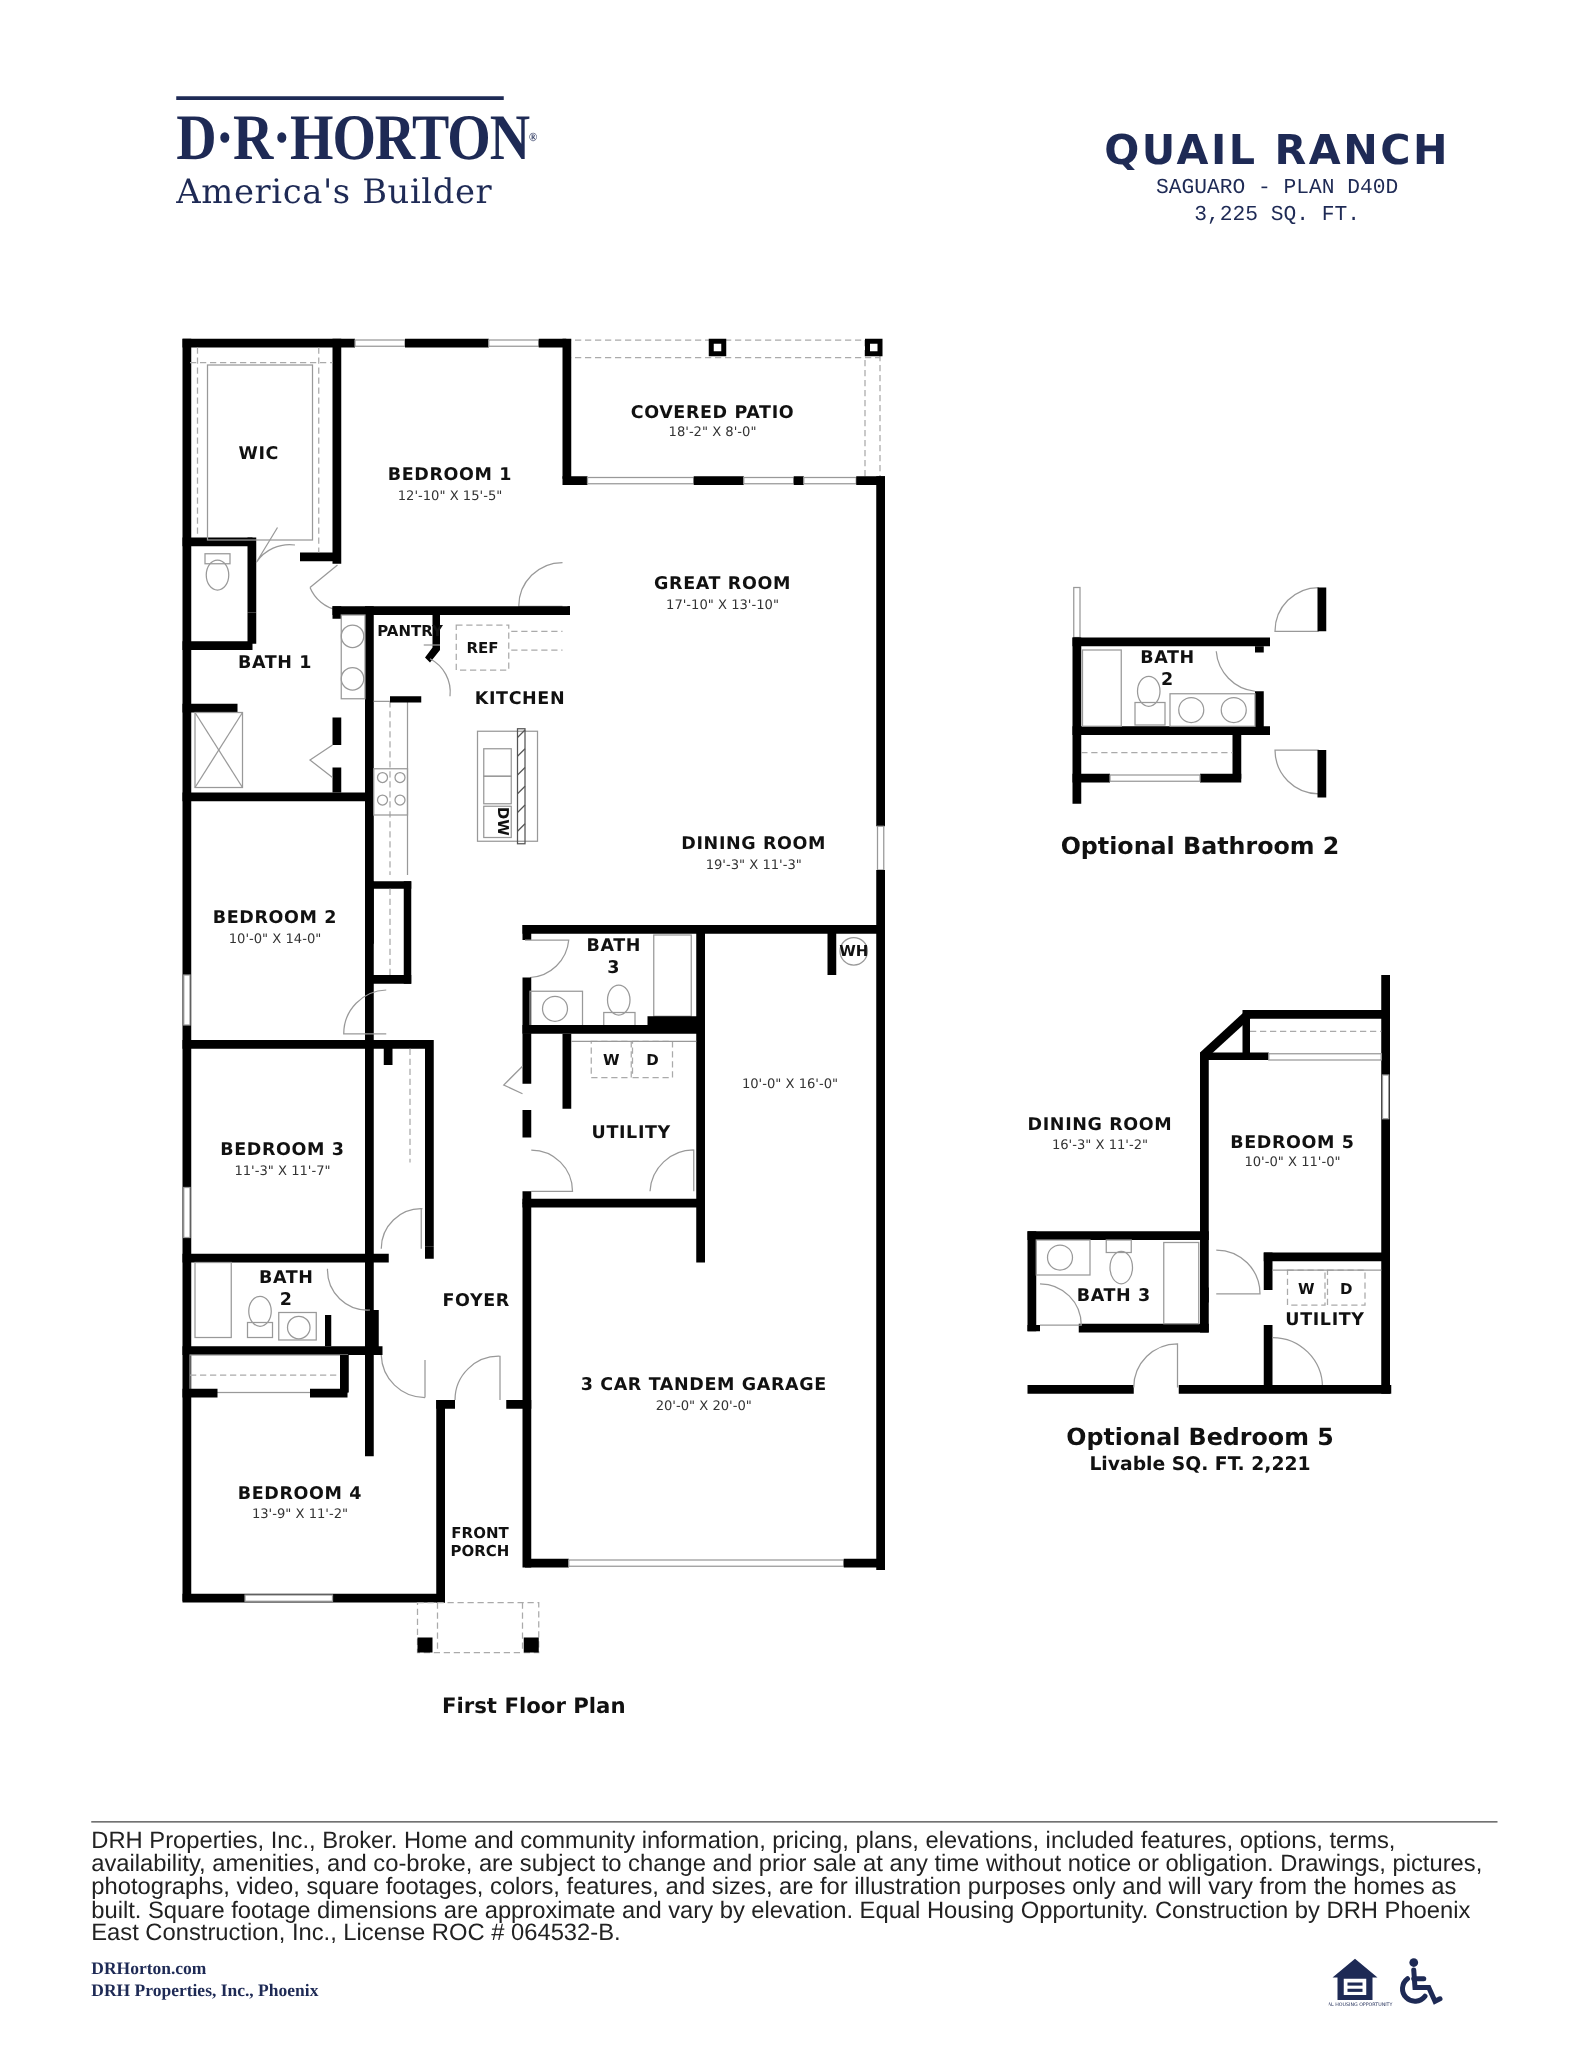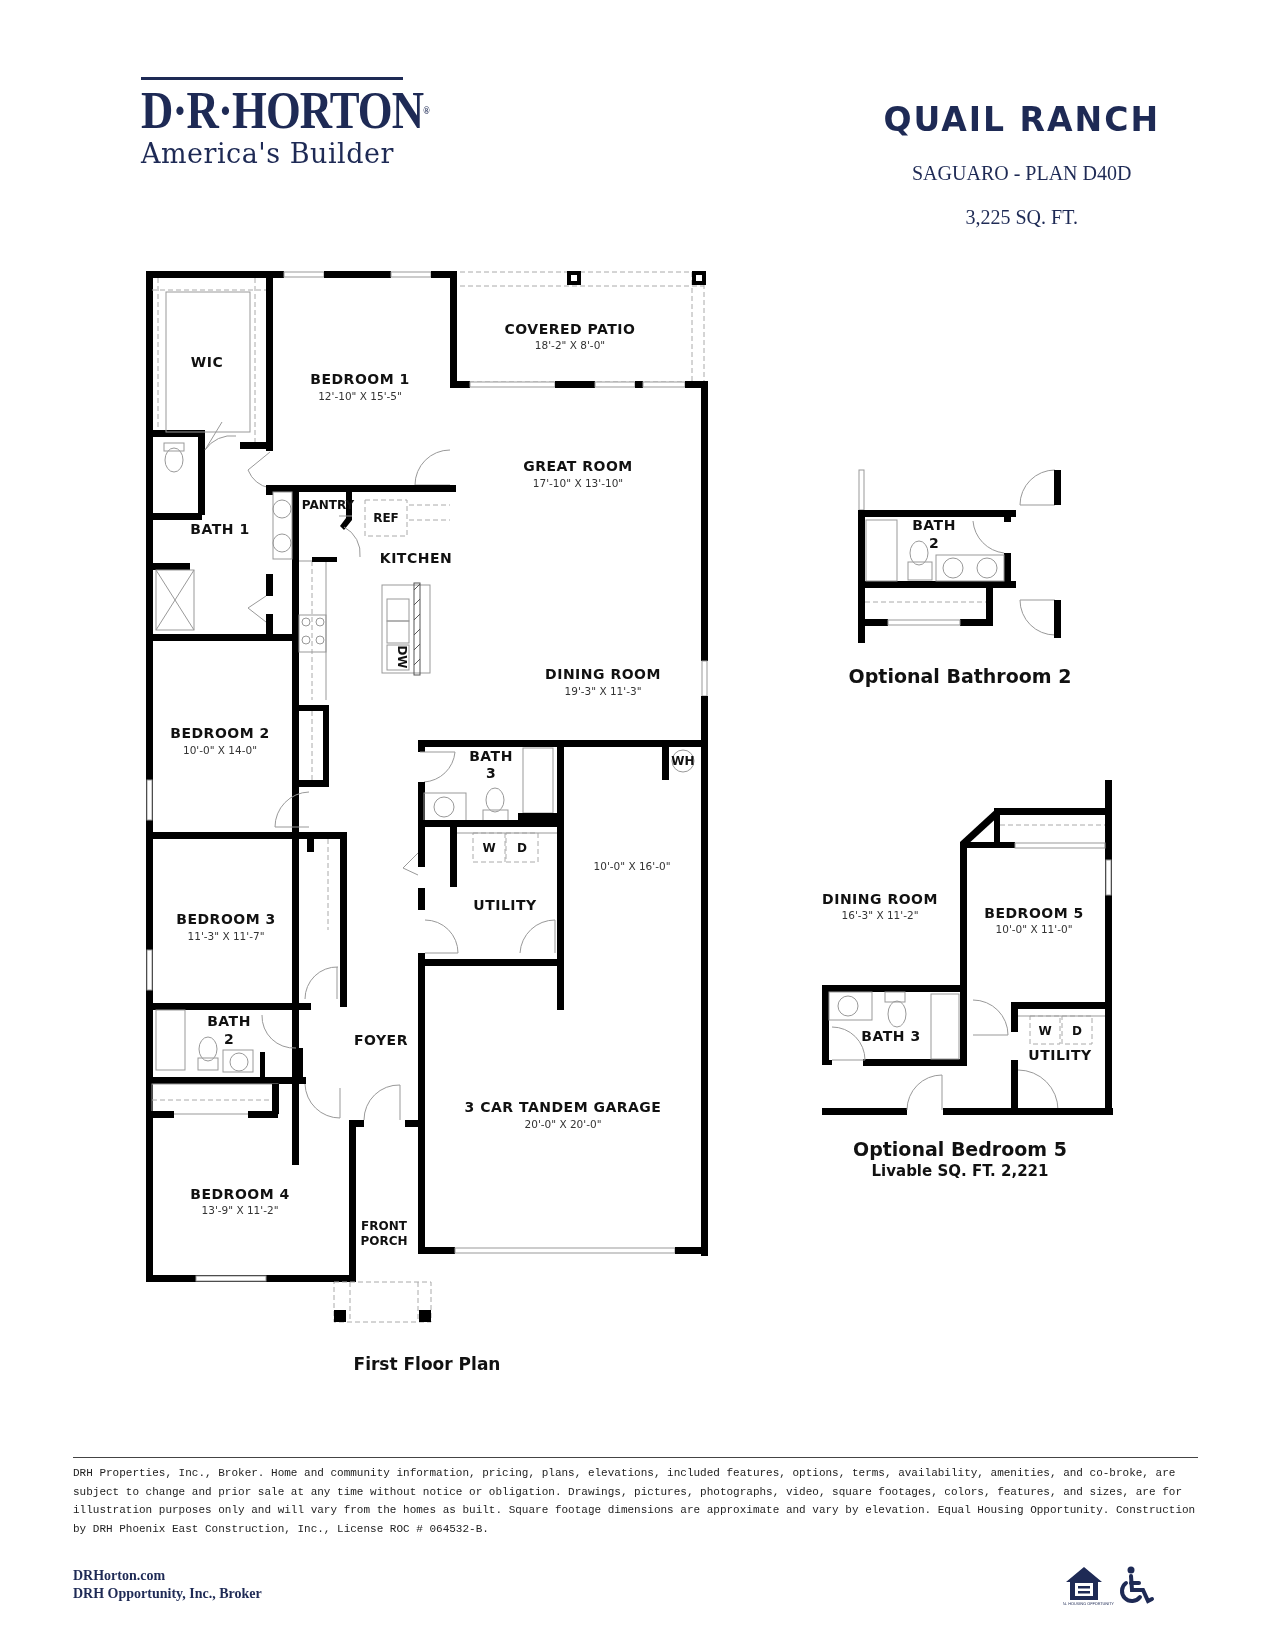--- a/index.html
+++ b/index.html
@@ -4,32 +4,32 @@
 <style>
   html, body { margin: 0; padding: 0; background: #ffffff; }
   body { width: 1275px; height: 1650px; position: relative; overflow: hidden; font-family: "Liberation Sans", sans-serif; color: #1e2a55; }
   .logo { position: absolute; left: 105px; top: 77px; width: 265px; margin-left: 36px; }
   .logo-rule { height: 3px; background: #1e2a55; width: 262px; margin-bottom: 6px; }
   .logo-main { font-family: "Liberation Serif", serif; font-weight: bold; font-size: 52px; letter-spacing: -1px; line-height: 50px; color: #1e2a55; transform: scaleX(0.86); transform-origin: left top; white-space: nowrap; }
   .logo-reg { font-size: 10px; vertical-align: top; }
   .logo-tag { font-family: "DejaVu Serif", serif; font-size: 27px; color: #1e2a55; margin-top: 2px; white-space: nowrap; letter-spacing: 0.5px; }
   .title-block { position: absolute; right: 115px; top: 100px; text-align: center; }
   .title-main { font-family: "DejaVu Sans", sans-serif; font-weight: bold; font-size: 33px; letter-spacing: 2px; color: #1e2a55; line-height: 40px; }
-  .title-sub { font-family: Liberation Serif, serif; font-size: 20px; color: #1e2a55; line-height: 22px; margin-top: 22px; }
+  .title-sub { font-family: Liberation Mono, monospace; font-size: 17px; color: #1e2a55; line-height: 22px; }
   .plan { position: absolute; left: 0; top: 0; }
   .room-label { font-family: "DejaVu Sans", sans-serif; font-weight: bold; font-size: 14px; fill: #111; letter-spacing: 0.5px; }
   .room-dim { font-family: "DejaVu Sans", sans-serif; font-size: 10.5px; fill: #333; }
   .small-label { font-family: "DejaVu Sans", sans-serif; font-weight: bold; font-size: 12px; fill: #111; }
   .caption { font-family: "DejaVu Sans", sans-serif; font-weight: bold; fill: #111; }
   .wall { fill: #000; }
   .thin { stroke: #999; stroke-width: 1; fill: none; }
   .dash { stroke: #aaa; stroke-width: 1; fill: none; stroke-dasharray: 5 3; }
   .win { stroke: #999; stroke-width: 1; fill: #fff; }
   .footer-rule { position: absolute; left: 73px; top: 1457px; width: 1125px; height: 1px; background: #444; }
-  .disclaimer { position: absolute; left: 73px; top: 1464px; width: 1127px; font-family: Liberation Mono, monospace; font-size: 11px; line-height: 18.5px; color: #222; }
+  .disclaimer { position: absolute; left: 73px; top: 1464px; width: 1127px; font-family: Liberation Sans, sans-serif; font-size: 19px; line-height: 18.5px; color: #222; }
   .footer-links { position: absolute; left: 73px; top: 1567px; font-family: Liberation Serif, serif; font-weight: bold; font-size: 14px; line-height: 18px; color: #1e2a55; }
   .footer-icons { position: absolute; left: 1063px; top: 1563px; width: 100px; height: 50px; }
 </style>
 </head>
 <body>
 
 <div class="logo">
   <div class="logo-rule"></div>
   <div class="logo-main"><span>D·R·HORTON</span><span class="logo-reg">®</span></div>
   <div class="logo-tag">America's Builder</div>
@@ -316,21 +316,21 @@
   <text class="small-label" x="1077" y="1035" text-anchor="middle">D</text>
   <text class="room-label" x="1060" y="1060" text-anchor="middle">UTILITY</text>
   <text class="caption" x="960" y="1156" text-anchor="middle" font-size="19">Optional Bedroom 5</text>
   <text class="caption" x="960" y="1176" text-anchor="middle" font-size="15">Livable SQ. FT.  2,221</text>
 </svg>
 
 <div class="footer-rule"></div>
 <div class="disclaimer">DRH Properties, Inc., Broker. Home and community information, pricing, plans, elevations, included features, options, terms, availability, amenities, and co-broke, are subject to change and prior sale at any time without notice or obligation. Drawings, pictures, photographs, video, square footages, colors, features, and sizes, are for illustration purposes only and will vary from the homes as built. Square footage dimensions are approximate and vary by elevation. Equal Housing Opportunity. Construction by DRH Phoenix East Construction, Inc., License ROC # 064532-B.</div>
 <div class="footer-links">
   <div>DRHorton.com</div>
-  <div>DRH Opportunity, Inc., Broker</div>
+  <div>DRH Properties, Inc., Phoenix</div>
 </div>
 <svg class="footer-icons" viewBox="0 0 100 50">
   <g>
     <path d="M3 19 L21 4 L39 19 L35 19 L35 37 L7 37 L7 19 Z" fill="#1e2a55"></path>
     <rect x="12" y="20" width="18" height="13" fill="#fff"></rect>
     <rect x="15" y="23" width="12" height="2.5" fill="#1e2a55"></rect>
     <rect x="15" y="28" width="12" height="2.5" fill="#1e2a55"></rect>
     <text x="21" y="42" font-size="3.8" text-anchor="middle" fill="#1e2a55" font-family="DejaVu Sans, sans-serif">EQUAL HOUSING OPPORTUNITY</text>
   </g>
   <g fill="none" stroke="#1e2a55" stroke-width="4" stroke-linecap="round">

